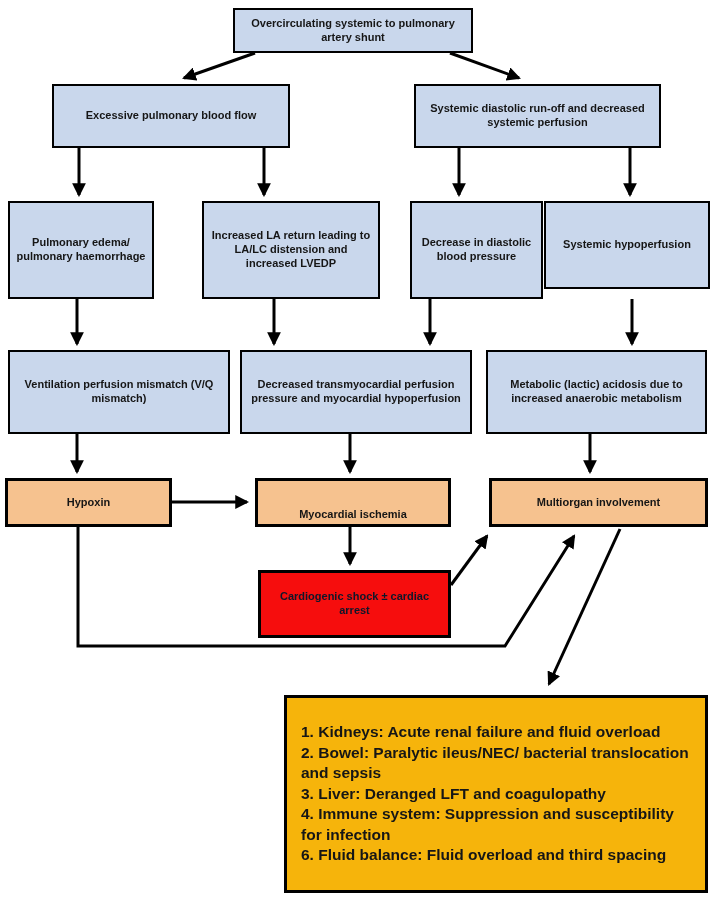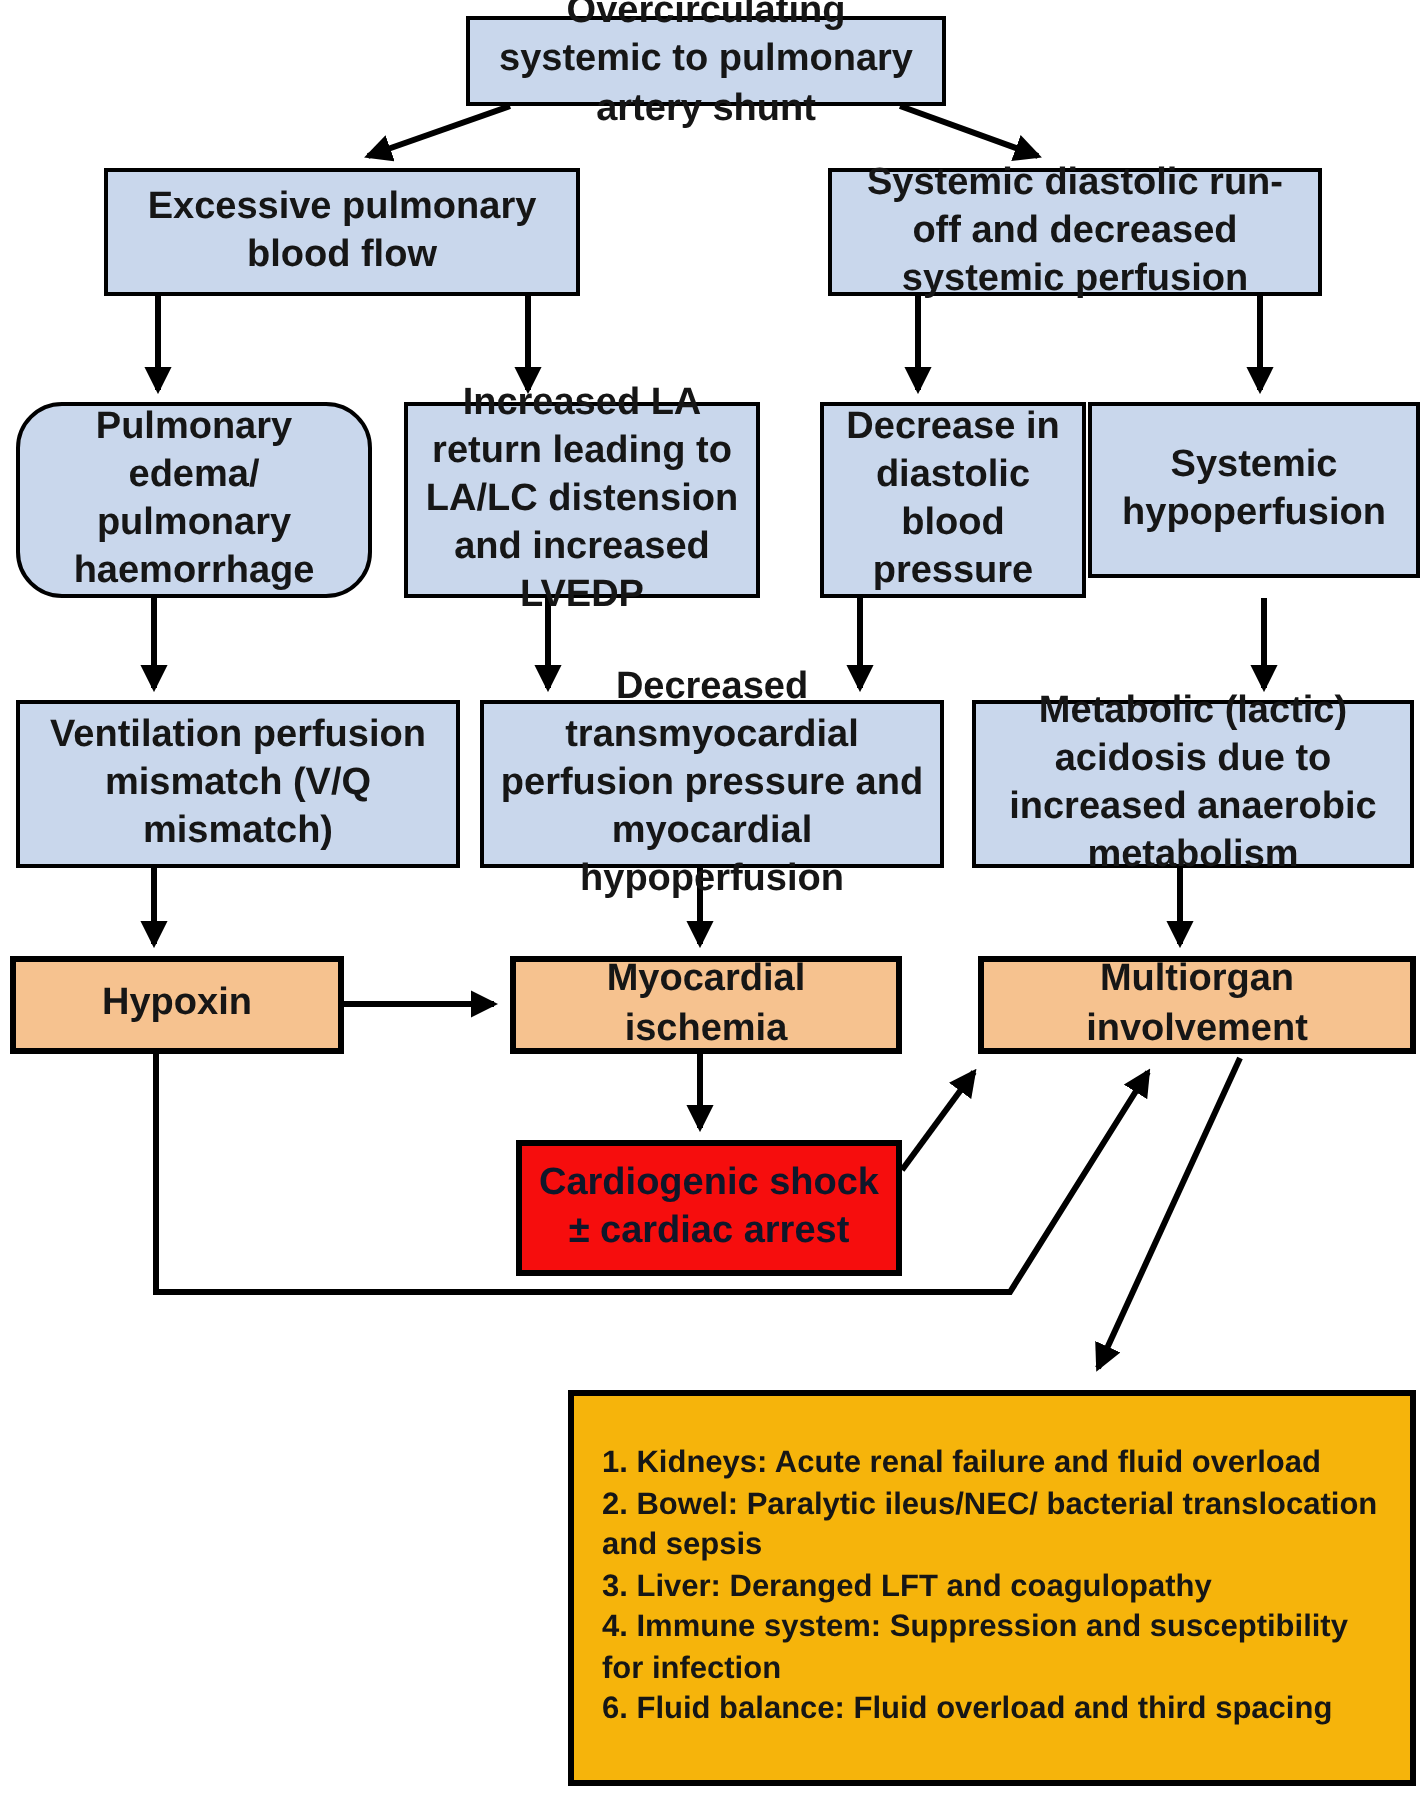--- a/index.html
+++ b/index.html
@@ -4,41 +4,41 @@
 <style>
   html,body{margin:0;padding:0;background:#ffffff;}
   #canvas{
     position:relative;width:713px;height:900px;background:#ffffff;overflow:hidden;
     font-family:"Liberation Sans",sans-serif;
   }
   #arrows{position:absolute;left:0;top:0;width:713px;height:900px;z-index:1;}
   .box{
     position:absolute;z-index:2;box-sizing:border-box;
     display:flex;align-items:center;justify-content:center;text-align:center;
-    font-weight:bold;font-size:19px;line-height:1.27;color:#161616;
+    font-weight:bold;font-size:11px;line-height:1.27;color:#161616;
     border:3px solid #000;padding:2px 6px;
   }
   .blue{background:#c9d7ec;border-width:2.5px;}
   .orange{background:#f6c28f;}
   .red{background:#f60d0d;color:#0f172a;}
   .gold{background:#f6b40b;}
 
   
   .n-root{left:233px;top:8px;width:240px;height:45px;}
   .n-excessive{left:52px;top:84px;width:238px;height:64px;}
   .n-runoff{left:414px;top:84px;width:247px;height:64px;}
-  .n-edema{left:8px;top:201px;width:178px;height:98px;border-radius:23px;}
+  .n-edema{left:8px;top:201px;width:146px;height:98px;}
   .n-lareturn{left:202px;top:201px;width:178px;height:98px;}
   .n-dbp{left:410px;top:201px;width:133px;height:98px;text-align:center;}
   .n-syshypo{left:544px;top:201px;width:166px;height:88px;}
   .n-vq{left:8px;top:350px;width:222px;height:84px;}
   .n-transmyo{left:240px;top:350px;width:232px;height:84px;}
   .n-metabolic{left:486px;top:350px;width:221px;height:84px;}
   .n-hypoxin{left:5px;top:478px;width:167px;height:49px;}
-  .n-myo{left:255px;top:478px;width:196px;height:49px;}
+  .n-myo{left:255px;top:478px;width:196px;height:49px;align-items:flex-end;}
   .n-multi{left:489px;top:478px;width:219px;height:49px;}
   .n-shock{left:258px;top:570px;width:193px;height:68px;}
   .n-organs{
     left:284px;top:695px;width:424px;height:198px;
     flex-direction:column;align-items:flex-end;justify-content:center;
     text-align:left;padding:8px 14px;line-height:1.32;font-size:15.5px;
   }
   .n-organs .li{width:100%;}
 </style>
 </head>

